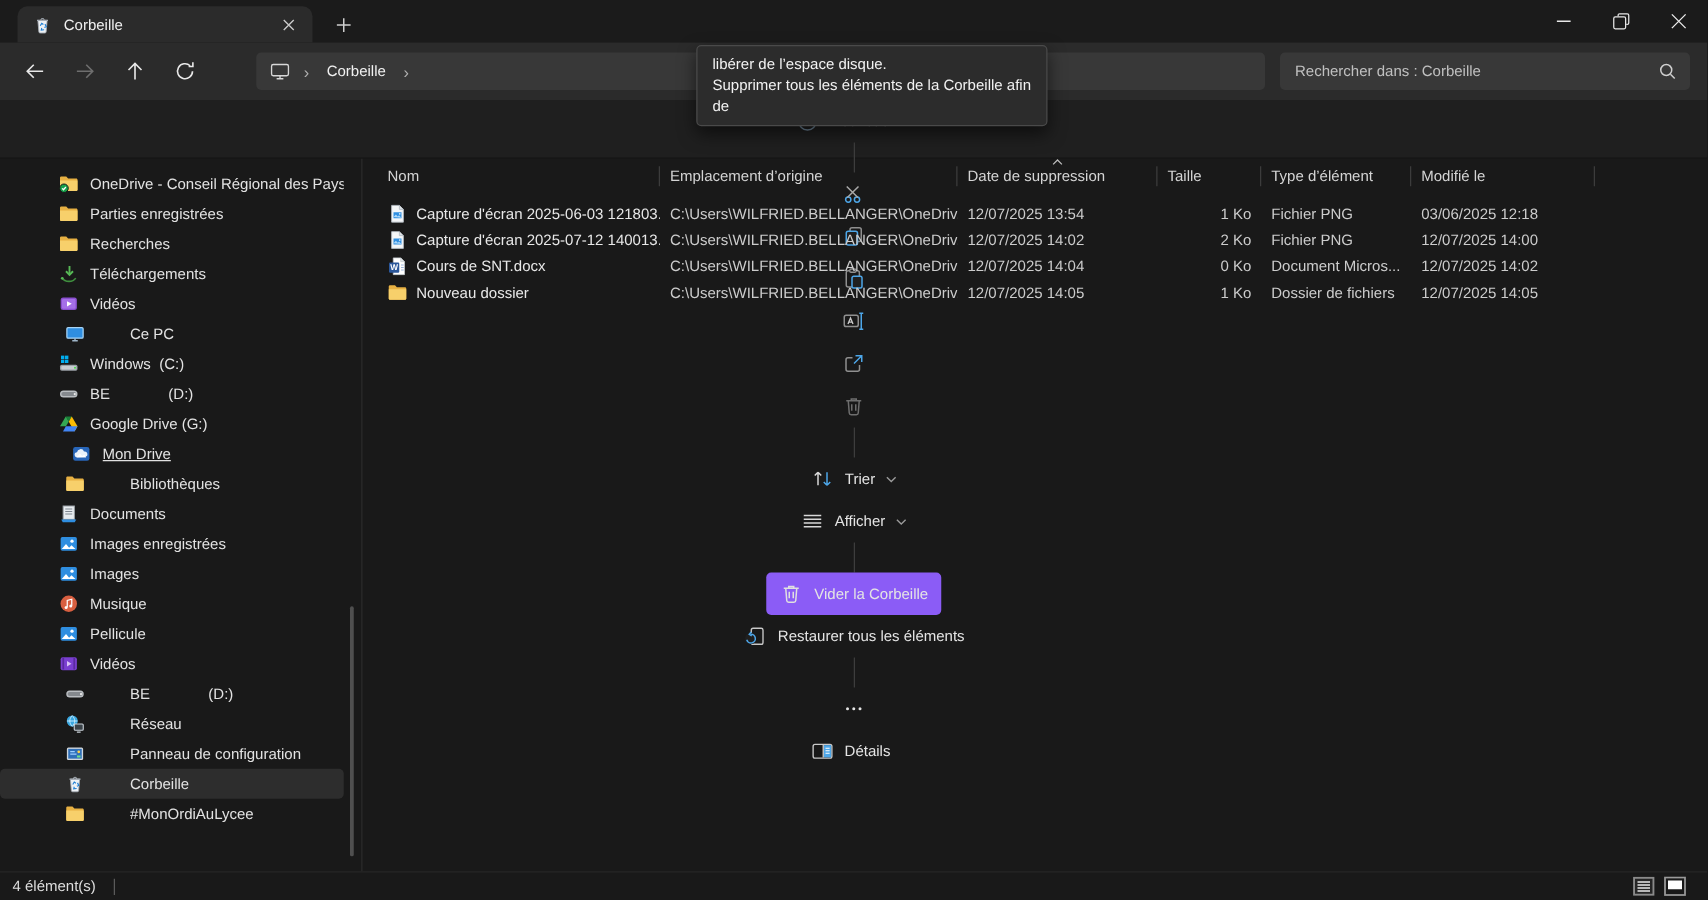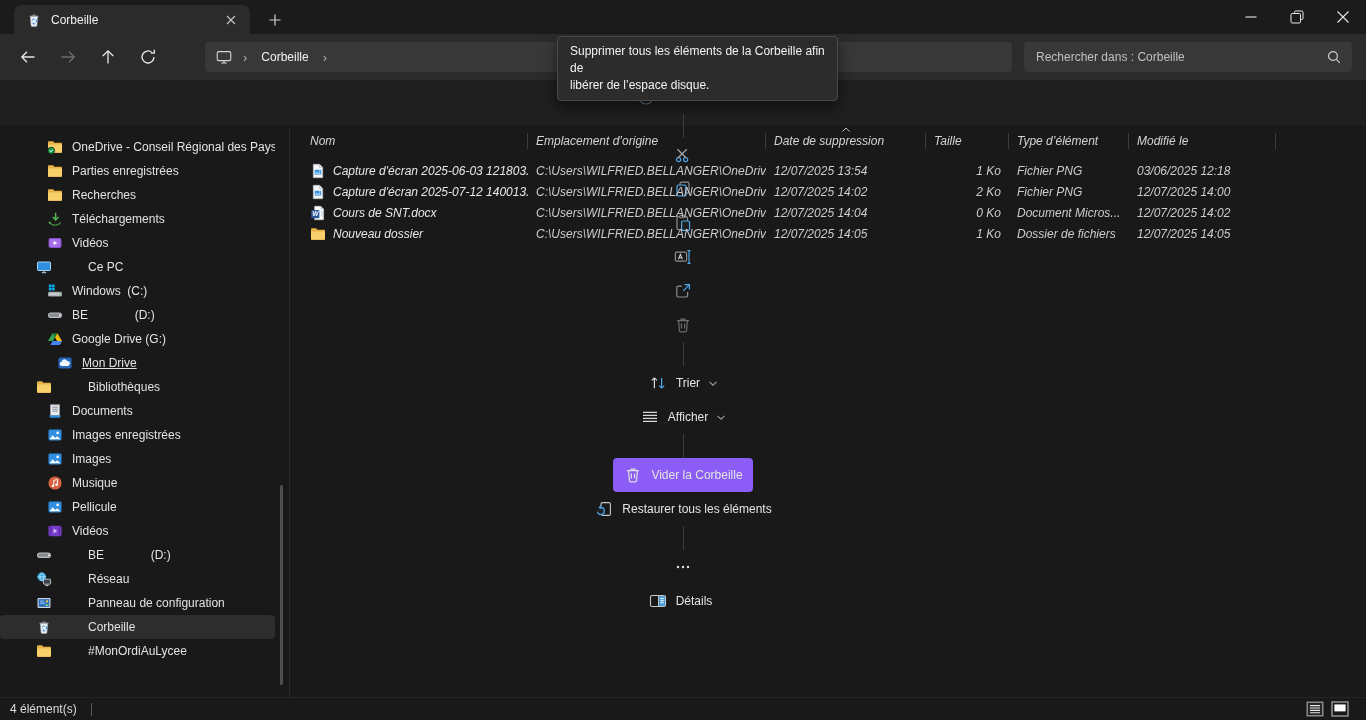--- a/index.html
+++ b/index.html
@@ -40,27 +40,27 @@
   .tb-btn.disabled { color:#9a9a9a; }
   .tb-icon-btn { width:40px; height:34px; display:flex; align-items:center; justify-content:center; border-radius:4px; flex:none; }
   .tb-btn.hovered { background:#8b5cf6; }
   .tb-spacer { flex:1; }
 
   
   .content { display:flex; height:570px; }
   .sidebar { width:290px; border-right:1px solid #2b2b2b; padding-top:8px; position:relative; overflow:hidden; flex:none; }
   .side-item { height:24px; display:flex; align-items:center; gap:9px; margin-right:14px; border-radius:4px; color:#e2e2e2; }
   .side-item .lbl { white-space:pre; overflow:hidden; }
-  .ind-1 { padding-left:36px;gap:36px; }
+  .ind-1 { padding-left:52px;gap:36px; }
   .ind-2 { padding-left:47px; }
   .ind-3 { padding-left:57px;text-decoration:underline; }
   .side-item.selected { background:#2d2d2d; }
   .side-scroll { position:absolute; right:6px; bottom:12px; width:3px; height:200px; background:#4f4f4f; border-radius:2px; }
 
-  .main { flex:1; padding-left:16px; position:relative;font-style:italic; }
+  .main { flex:1; padding-left:16px; position:relative; }
   .grid-row { display:grid; grid-template-columns:222px 238px 160px 83px 120px 147px; align-items:center; }
   .lv-header { height:28px; color:#d4d4d4; }
   .hcell { position:relative; height:100%; display:flex; align-items:center; padding-left:8px; }
   .hcell:first-child { padding-left:4px; }
   .hcell::after { content:""; position:absolute; right:0; top:6px; bottom:6px; width:1px; background:#3c3c3c; }
   .sort-caret { position:absolute; top:0px; left:50%; transform:translateX(-50%); line-height:6px; }
   .rows { margin-top:5px; }
   .f-row { height:21px; color:#cccccc; }
   .f-row .cell { padding-left:8px; white-space:nowrap; overflow:hidden; }
   .f-row .name { padding-left:4px; display:flex; align-items:center; gap:7px; color:#e8e8e8; }
@@ -163,22 +163,22 @@
       <span class="icon">
           <svg width="16" height="16" viewBox="0 0 16 16" fill="none">
             <circle cx="7" cy="7" r="4.4" stroke="#cfcfcf" stroke-width="1.2"></circle>
             <path d="M10.4 10.4l3.4 3.4" stroke="#cfcfcf" stroke-width="1.2"></path>
           </svg>
         </span>
     </div>
   </div>
 
   <div class="tooltip">
+    <div>libérer de l’espace disque.</div>
     <div>Supprimer tous les éléments de la Corbeille afin de</div>
-    <div>libérer de l’espace disque.</div>
   </div>
 
   <div class="toolbar">
     <div class="tb-btn disabled">
       <span class="icon">
           <svg width="20" height="20" viewBox="0 0 20 20" fill="none">
             <circle cx="10" cy="10" r="7" stroke="#70879a" stroke-width="1.2"></circle>
             <path d="M10 6.6v6.8M6.6 10h6.8" stroke="#70879a" stroke-width="1.2"></path>
           </svg>
         </span>

